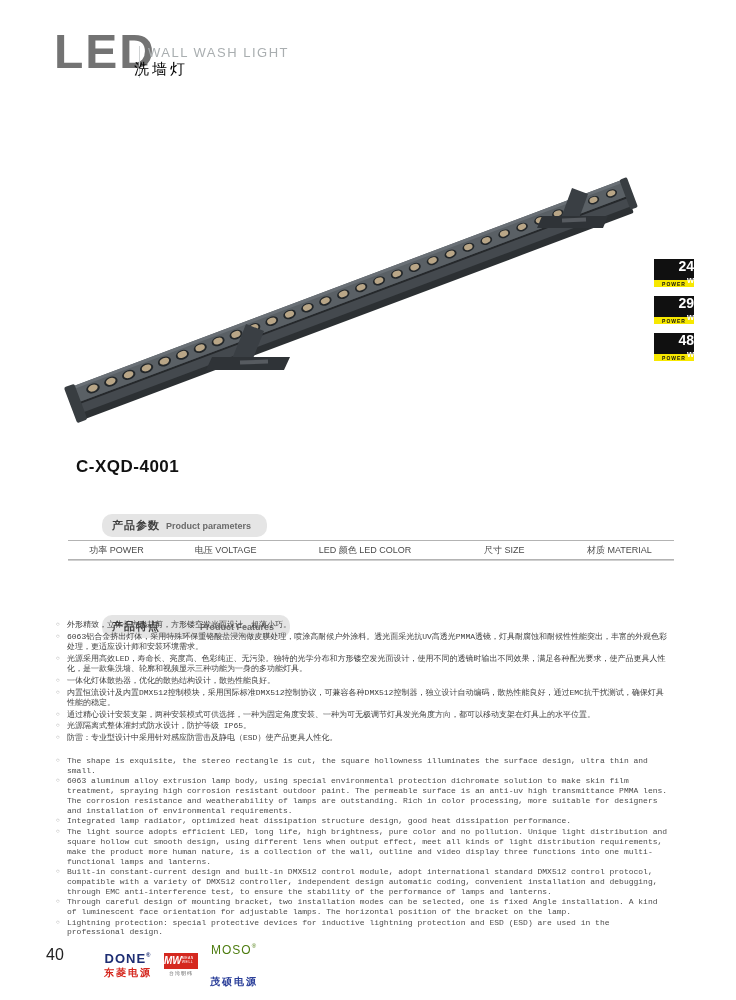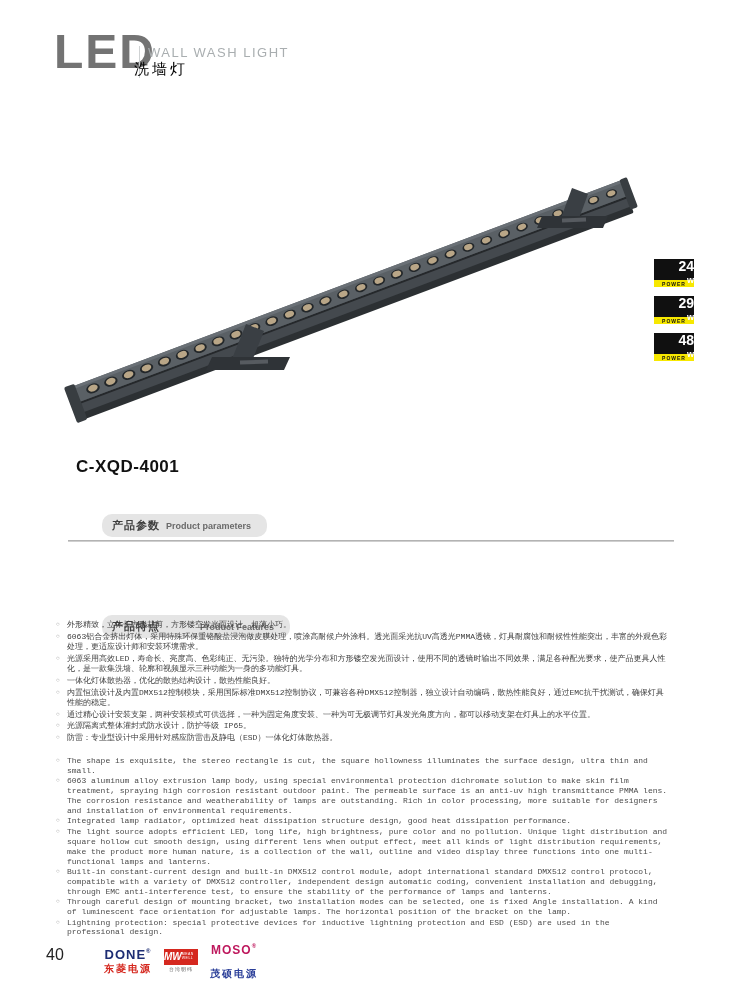--- a/index.html
+++ b/index.html
@@ -63,22 +63,22 @@
   .page-number{position:absolute;left:46px;top:946px;font-size:16px;color:#222;}
   .footer-logos{position:absolute;left:104px;top:941px;display:flex;align-items:center;gap:12px;}
   .logo{display:flex;flex-direction:column;align-items:center;line-height:1;}
   .logo-done-name{font-size:13px;font-weight:bold;color:#1d2d73;letter-spacing:1px;}
   .logo-done-sub{font-size:10px;font-weight:bold;color:#d5281f;letter-spacing:2px;margin-top:2px;}
   .logo-mw-box{background:#d5281f;color:#fff;width:34px;height:16px;border-radius:0;
                display:flex;flex-direction:row;align-items:center;justify-content:center;}
   .logo-mw-name{font-size:10px;font-weight:bold;font-style:italic;line-height:1;}
   .logo-mw-inside{font-size:3.5px;letter-spacing:0.5px;line-height:1;}
   .logo-mw-sub{font-size:5px;color:#555;margin-top:2px;letter-spacing:1px;}
-  .logo-moso-name{font-size:12px;font-weight:bold;color:#be185d;letter-spacing:1px;text-align:center;}
-  .logo-moso-sub{font-size:10px;font-weight:bold;color:#2b3f99;letter-spacing:2px;margin-top:12px;}
+  .logo-moso-name{font-size:12px;font-weight:normal;color:#4d7c0f;letter-spacing:1px;text-align:center;}
+  .logo-moso-sub{font-size:10px;font-weight:bold;color:#2b3f99;letter-spacing:2px;margin-top:20px;}
   .tm{font-size:6px;vertical-align:super;}
 </style>
 </head>
 <body>
 
 <div class="page">
 
   <div class="brand">LED</div>
   <div class="header-divider"></div>
   <div class="subtitle-en">WALL WASH LIGHT</div>
@@ -197,36 +197,43 @@
   </div>
 
   <div class="model-title">C-XQD-4001</div>
 
   <div class="section-pill pill-params">
     <span class="pill-cn">产品参数</span>
     <span class="pill-en">Product parameters</span>
   </div>
 
   <div class="param-table">
+    <div class="param-row head">
+      <div class="param-cell c0">功率 POWER</div>
+      <div class="param-cell c1">电压 VOLTAGE</div>
+      <div class="param-cell c2">LED 颜色 LED COLOR</div>
+      <div class="param-cell c3">尺寸 SIZE</div>
+      <div class="param-cell c4">材质 MATERIAL</div>
+    </div>
   </div>
 
   <div class="section-pill pill-features">
     <span class="pill-cn">产品特点</span>
     <span class="pill-en">Product Features</span>
   </div>
 
   <ul class="feature-list list-cn">
       <li>外形精致，立体长方形裁剪，方形镂空发光面设计、超薄小巧。</li>
       <li>6063铝合金挤出灯体，采用特殊环保重铬酸盐浸泡做皮膜处理，喷涂高耐候户外涂料。透光面采光抗UV高透光PMMA透镜，灯具耐腐蚀和耐候性性能突出，丰富的外观色彩处理，更适应设计师和安装环境需求。</li>
       <li>光源采用高效LED，寿命长、亮度高、色彩纯正、无污染。独特的光学分布和方形镂空发光面设计，使用不同的透镜时输出不同效果，满足各种配光要求，使产品更具人性化，是一款集洗墙、轮廓和视频显示三种功能为一身的多功能灯具。</li>
       <li>一体化灯体散热器，优化的散热结构设计，散热性能良好。</li>
       <li>内置恒流设计及内置DMX512控制模块，采用国际标准DMX512控制协议，可兼容各种DMX512控制器，独立设计自动编码，散热性能良好，通过EMC抗干扰测试，确保灯具性能的稳定。</li>
       <li>通过精心设计安装支架，两种安装模式可供选择，一种为固定角度安装、一种为可无极调节灯具发光角度方向，都可以移动支架在灯具上的水平位置。</li>
       <li>光源隔离式整体灌封式防水设计，防护等级 IP65。</li>
-      <li>防雷：专业型设计中采用针对感应防雷击及静电（ESD）一体化灯体散热器。</li>
+      <li>防雷：专业型设计中采用针对感应防雷击及静电（ESD）使产品更具人性化。</li>
     </ul>
   <ul class="feature-list list-en">
       <li>The shape is exquisite, the stereo rectangle is cut, the square hollowness illuminates the surface design, ultra thin and small.</li>
       <li>6063 aluminum alloy extrusion lamp body, using special environmental protection dichromate solution to make skin film treatment, spraying high corrosion resistant outdoor paint. The permeable surface is an anti-uv high transmittance PMMA lens. The corrosion resistance and weatherability of lamps are outstanding. Rich in color processing, more suitable for designers and installation of environmental requirements.</li>
       <li>Integrated lamp radiator, optimized heat dissipation structure design, good heat dissipation performance.</li>
       <li>The light source adopts efficient LED, long life, high brightness, pure color and no pollution. Unique light distribution and square hollow cut smooth design, using different lens when output effect, meet all kinds of light distribution requirements, make the product more human nature, is a collection of the wall, outline and video display three functions into one multi-functional lamps and lanterns.</li>
       <li>Built-in constant-current design and built-in DMX512 control module, adopt international standard DMX512 control protocol, compatible with a variety of DMX512 controller, independent design automatic coding, convenient installation and debugging, through EMC anti-interference test, to ensure the stability of the performance of lamps and lanterns.</li>
       <li>Through careful design of mounting bracket, two installation modes can be selected, one is fixed Angle installation. A kind of luminescent face orientation for adjustable lamps. The horizontal position of the bracket on the lamp.</li>
       <li>Lightning protection: special protective devices for inductive lightning protection and ESD (ESD) are used in the professional design.</li>
     </ul>

